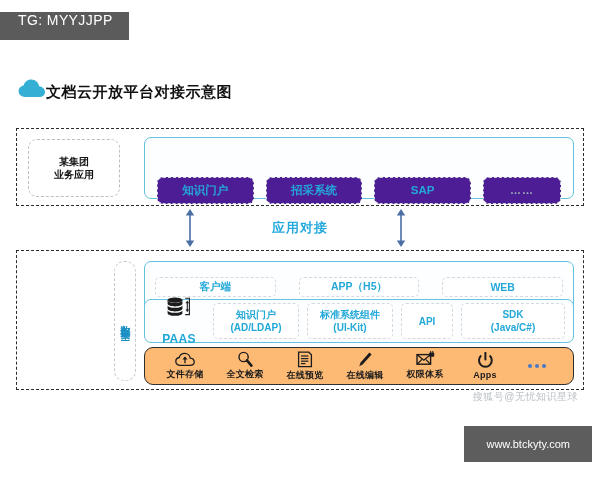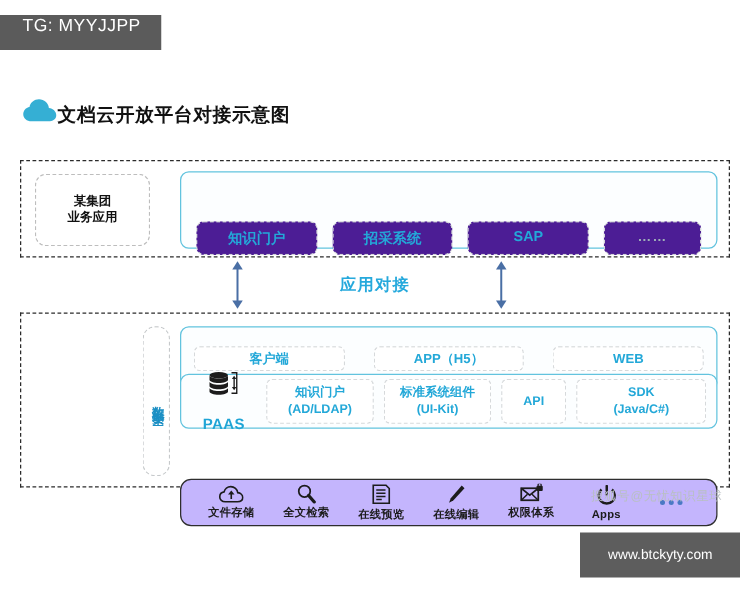--- a/index.html
+++ b/index.html
@@ -279,25 +279,24 @@
   
   .features-box {
     position: absolute;
     left: 127px;
     top: 96px;
     width: 430px;
     height: 38px;
     border: 1.5px solid #2e2e2e;
     border-radius: 9px;
     box-sizing: border-box;
-    background: #c4b5fd;
+    background: #fdba74;
     display: flex;
     align-items: center;
     padding: 0 14px 0 10px;
-    margin-top: 36px;
   }
   .feature {
     flex: 1 1 0;
     display: flex;
     flex-direction: column;
     align-items: center;
     justify-content: center;
     gap: 1px;
   }
   .feature svg { display: block; }

